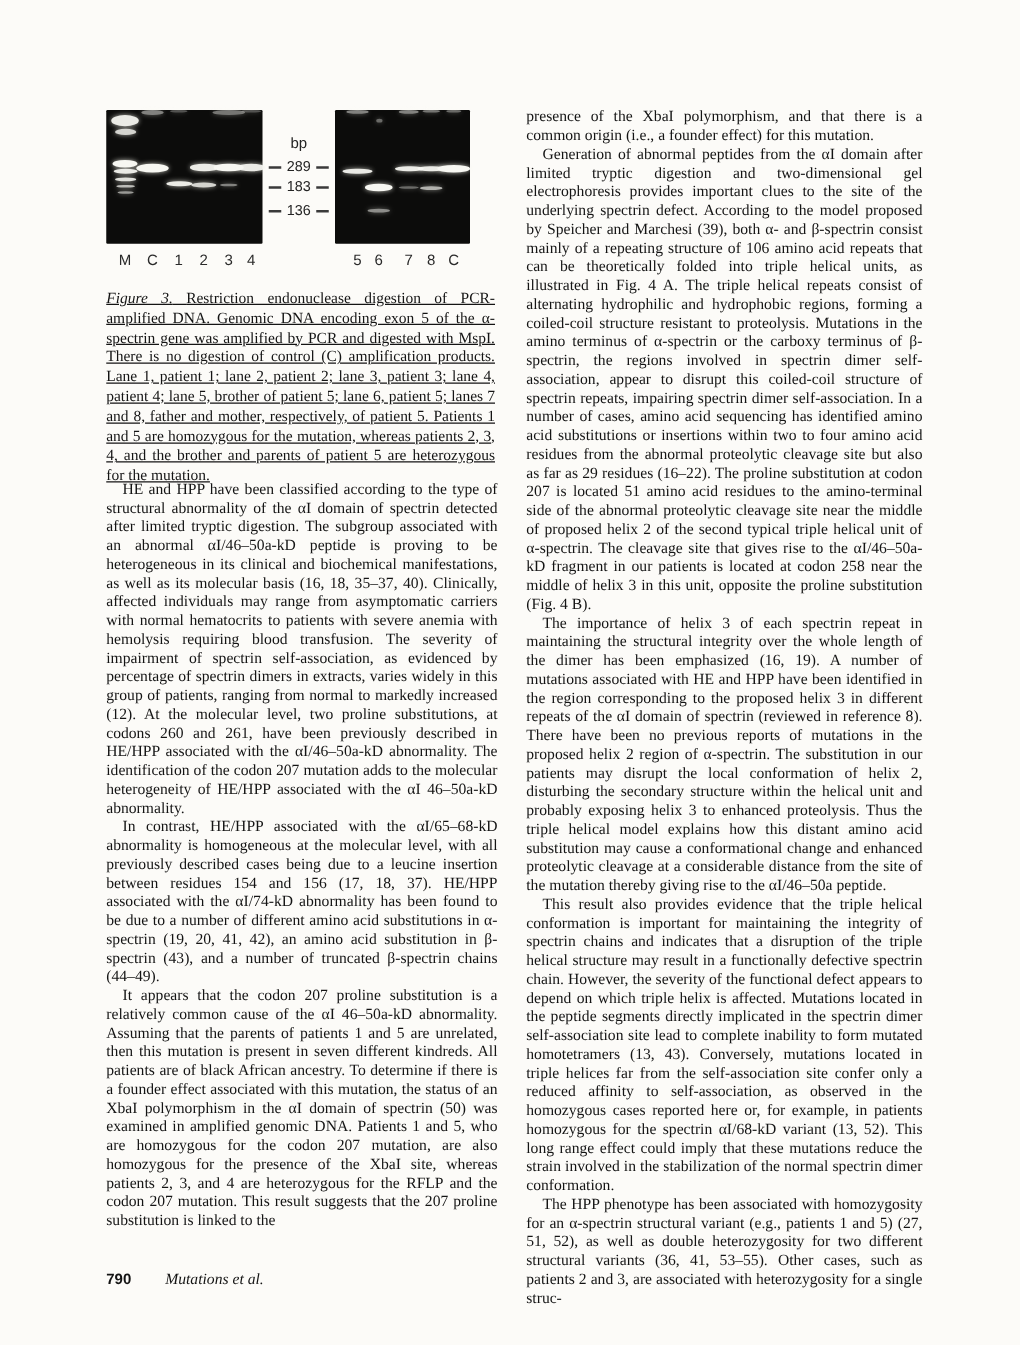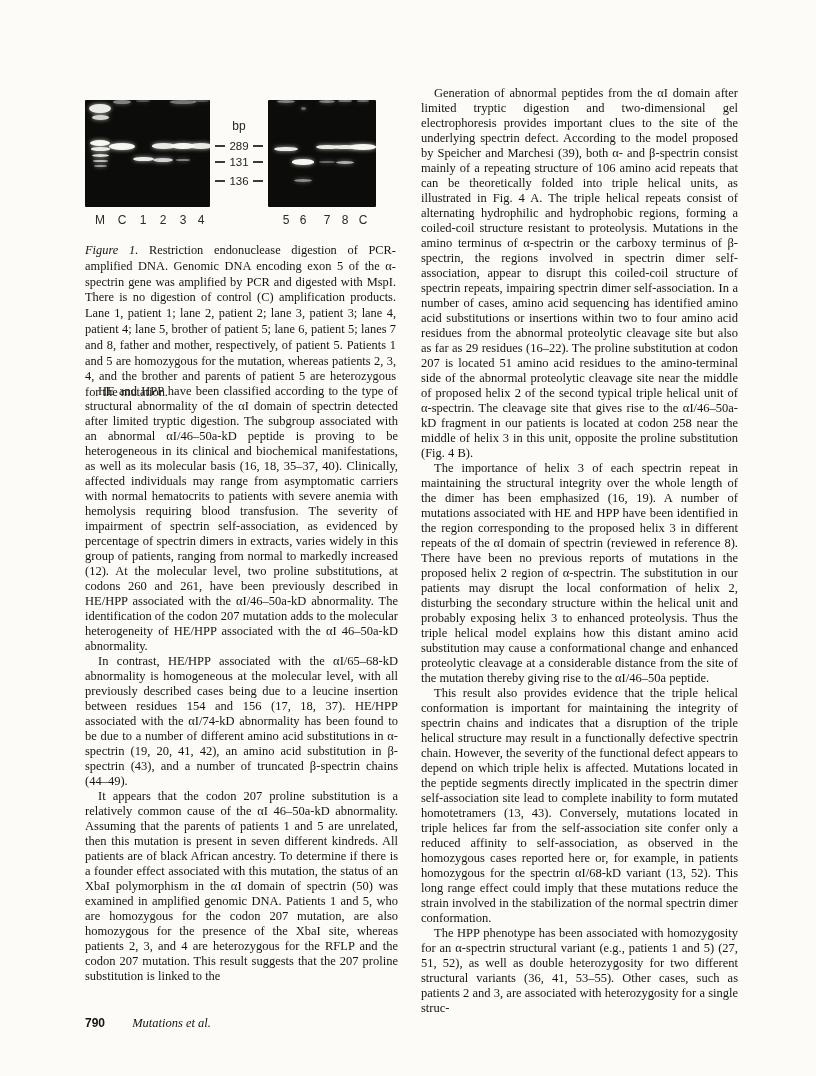--- a/index.html
+++ b/index.html
@@ -4,21 +4,21 @@
 <style>
   html,body{margin:0;padding:0;}
   body{
     width:816px;height:1076px;position:relative;
     background:#fcfbf8;color:#141414;
     font-family:"Liberation Serif",serif;
   }
   .page{position:absolute;inset:0;}
 
   
-  .figure-block{position:absolute;left:85px;top:100px;width:311px;margin:0;}
+  .figure-block{position:absolute;left:85px;top:88px;width:311px;margin:0;text-decoration:underline;}
   .gel{position:relative;height:130px;}
   .gel-panel{position:absolute;background:#0c0c0b;border-radius:1px;}
   .gel-band{
     position:absolute;background:#f7f7f2;border-radius:50%;
     filter:blur(0.6px);box-shadow:0 0 4px rgba(250,250,240,.75);
   }
   .gel-lane-label{
     position:absolute;width:20px;text-align:center;
     font-family:"Liberation Sans",sans-serif;font-size:12px;color:#2a2a2a;
   }
@@ -101,42 +101,43 @@
           <div class="gel-band" style="left: 89px; top: -0.3px; width: 12px; height: 2.5px; opacity: 0.4;"></div>
           <div class="gel-band" style="left: 82px; top: 44.3px; width: 26px; height: 5.5px; opacity: 1;"></div>
         </div>
         <div class="marker-row" style="top: 39px;">
           <span class="dash"></span>
           <span class="mnum">289</span>
           <span class="dash"></span>
         </div>
         <div class="marker-row" style="top: 55px;">
           <span class="dash"></span>
-          <span class="mnum">131</span>
+          <span class="mnum">183</span>
           <span class="dash"></span>
         </div>
         <div class="marker-row" style="top: 74px;">
           <span class="dash"></span>
           <span class="mnum">136</span>
           <span class="dash"></span>
         </div>
       </div>
     <figcaption class="caption">
-      <span class="cap-label">Figure 1.</span>
+      <span class="cap-label">Figure 3.</span>
       <span>Restriction endonuclease digestion of PCR-amplified DNA. Genomic DNA encoding exon 5 of the α-spectrin gene was amplified by PCR and digested with MspI. There is no digestion of control (C) amplification products. Lane 1, patient 1; lane 2, patient 2; lane 3, patient 3; lane 4, patient 4; lane 5, brother of patient 5; lane 6, patient 5; lanes 7 and 8, father and mother, respectively, of patient 5. Patients 1 and 5 are homozygous for the mutation, whereas patients 2, 3, 4, and the brother and parents of patient 5 are heterozygous for the mutation.</span>
     </figcaption>
   </figure>
 
   <div class="col left-col">
     <p>HE and HPP have been classified according to the type of structural abnormality of the αI domain of spectrin detected after limited tryptic digestion. The subgroup associated with an abnormal αI/46–50a-kD peptide is proving to be heterogeneous in its clinical and biochemical manifestations, as well as its molecular basis (16, 18, 35–37, 40). Clinically, affected individuals may range from asymptomatic carriers with normal hematocrits to patients with severe anemia with hemolysis requiring blood transfusion. The severity of impairment of spectrin self-association, as evidenced by percentage of spectrin dimers in extracts, varies widely in this group of patients, ranging from normal to markedly increased (12). At the molecular level, two proline substitutions, at codons 260 and 261, have been previously described in HE/HPP associated with the αI/46–50a-kD abnormality. The identification of the codon 207 mutation adds to the molecular heterogeneity of HE/HPP associated with the αI 46–50a-kD abnormality.</p>
     <p>In contrast, HE/HPP associated with the αI/65–68-kD abnormality is homogeneous at the molecular level, with all previously described cases being due to a leucine insertion between residues 154 and 156 (17, 18, 37). HE/HPP associated with the αI/74-kD abnormality has been found to be due to a number of different amino acid substitutions in α-spectrin (19, 20, 41, 42), an amino acid substitution in β-spectrin (43), and a number of truncated β-spectrin chains (44–49).</p>
     <p>It appears that the codon 207 proline substitution is a relatively common cause of the αI 46–50a-kD abnormality. Assuming that the parents of patients 1 and 5 are unrelated, then this mutation is present in seven different kindreds. All patients are of black African ancestry. To determine if there is a founder effect associated with this mutation, the status of an XbaI polymorphism in the αI domain of spectrin (50) was examined in amplified genomic DNA. Patients 1 and 5, who are homozygous for the codon 207 mutation, are also homozygous for the presence of the XbaI site, whereas patients 2, 3, and 4 are heterozygous for the RFLP and the codon 207 mutation. This result suggests that the 207 proline substitution is linked to the</p>
   </div>
 
   <div class="col right-col">
+    <p class="cont">presence of the XbaI polymorphism, and that there is a common origin (i.e., a founder effect) for this mutation.</p>
     <p>Generation of abnormal peptides from the αI domain after limited tryptic digestion and two-dimensional gel electrophoresis provides important clues to the site of the underlying spectrin defect. According to the model proposed by Speicher and Marchesi (39), both α- and β-spectrin consist mainly of a repeating structure of 106 amino acid repeats that can be theoretically folded into triple helical units, as illustrated in Fig. 4 A. The triple helical repeats consist of alternating hydrophilic and hydrophobic regions, forming a coiled-coil structure resistant to proteolysis. Mutations in the amino terminus of α-spectrin or the carboxy terminus of β-spectrin, the regions involved in spectrin dimer self-association, appear to disrupt this coiled-coil structure of spectrin repeats, impairing spectrin dimer self-association. In a number of cases, amino acid sequencing has identified amino acid substitutions or insertions within two to four amino acid residues from the abnormal proteolytic cleavage site but also as far as 29 residues (16–22). The proline substitution at codon 207 is located 51 amino acid residues to the amino-terminal side of the abnormal proteolytic cleavage site near the middle of proposed helix 2 of the second typical triple helical unit of α-spectrin. The cleavage site that gives rise to the αI/46–50a-kD fragment in our patients is located at codon 258 near the middle of helix 3 in this unit, opposite the proline substitution (Fig. 4 B).</p>
     <p>The importance of helix 3 of each spectrin repeat in maintaining the structural integrity over the whole length of the dimer has been emphasized (16, 19). A number of mutations associated with HE and HPP have been identified in the region corresponding to the proposed helix 3 in different repeats of the αI domain of spectrin (reviewed in reference 8). There have been no previous reports of mutations in the proposed helix 2 region of α-spectrin. The substitution in our patients may disrupt the local conformation of helix 2, disturbing the secondary structure within the helical unit and probably exposing helix 3 to enhanced proteolysis. Thus the triple helical model explains how this distant amino acid substitution may cause a conformational change and enhanced proteolytic cleavage at a considerable distance from the site of the mutation thereby giving rise to the αI/46–50a peptide.</p>
     <p>This result also provides evidence that the triple helical conformation is important for maintaining the integrity of spectrin chains and indicates that a disruption of the triple helical structure may result in a functionally defective spectrin chain. However, the severity of the functional defect appears to depend on which triple helix is affected. Mutations located in the peptide segments directly implicated in the spectrin dimer self-association site lead to complete inability to form mutated homotetramers (13, 43). Conversely, mutations located in triple helices far from the self-association site confer only a reduced affinity to self-association, as observed in the homozygous cases reported here or, for example, in patients homozygous for the spectrin αI/68-kD variant (13, 52). This long range effect could imply that these mutations reduce the strain involved in the stabilization of the normal spectrin dimer conformation.</p>
     <p>The HPP phenotype has been associated with homozygosity for an α-spectrin structural variant (e.g., patients 1 and 5) (27, 51, 52), as well as double heterozygosity for two different structural variants (36, 41, 53–55). Other cases, such as patients 2 and 3, are associated with heterozygosity for a single struc-</p>
   </div>
 
   <div class="footer">
     <span class="pageno">790</span>
     <span class="runhead">Mutations et al.</span>
   </div>

